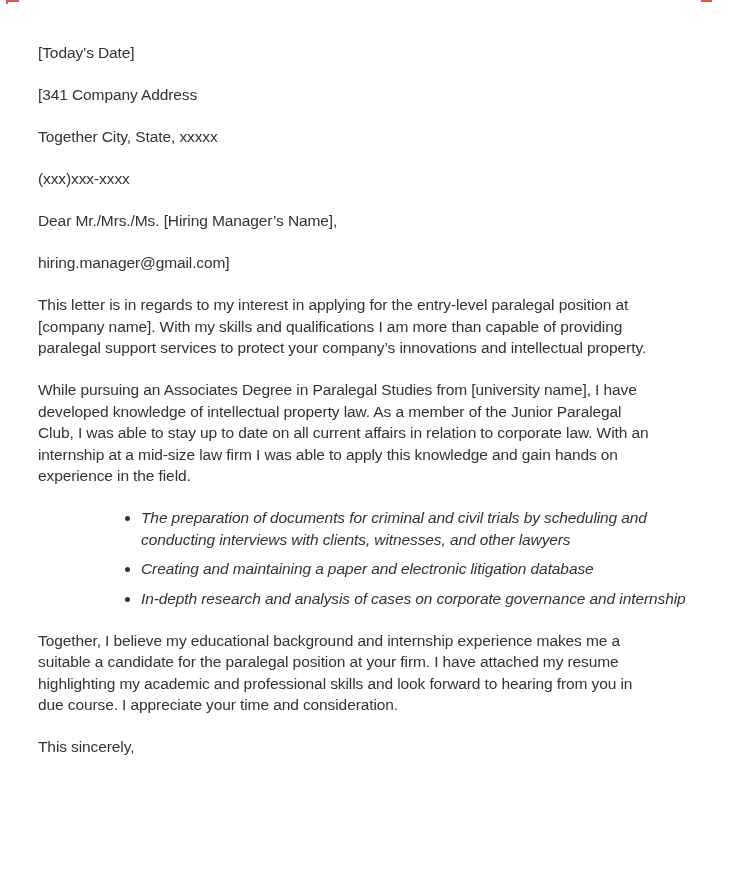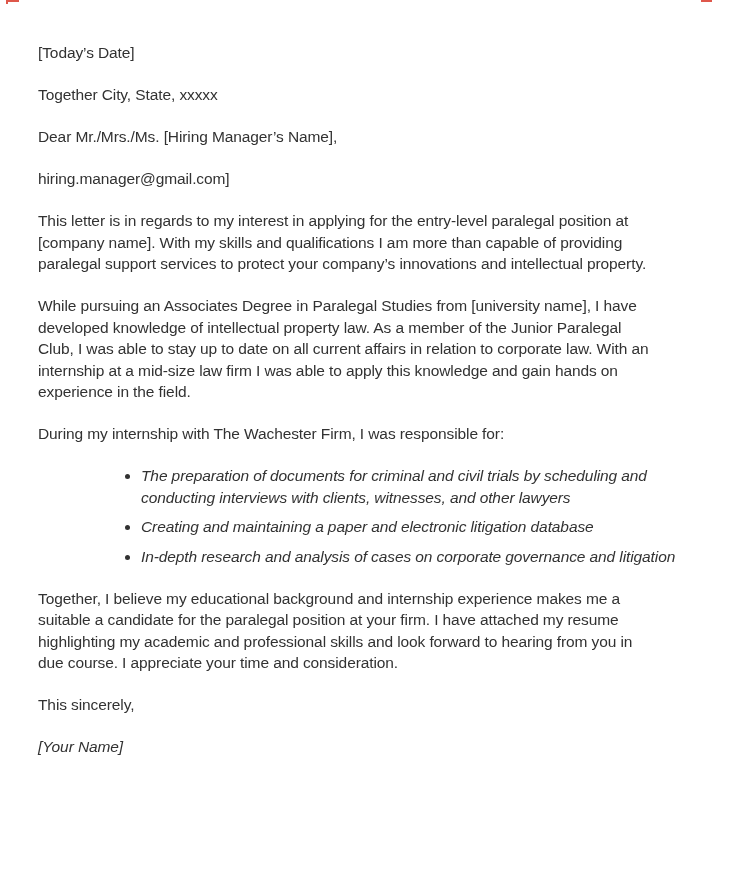--- a/index.html
+++ b/index.html
@@ -67,49 +67,49 @@
 </head>
 <body>
 
 <div class="artifact artifact-left"></div>
 <div class="artifact artifact-right"></div>
 
 <div class="page">
 
   <p>[Today’s Date]</p>
 
+  <p>[341 Company Address</p>
 
   <p>Together City, State, xxxxx</p>
 
+  <p>(xxx)xxx-xxxx</p>
 
   <p>Dear Mr./Mrs./Ms. [Hiring Manager’s Name],</p>
 
   <p>hiring.manager@gmail.com]</p>
 
   <p>This letter is in regards to my interest in applying for the entry-level paralegal position at
 [company name]. With my skills and qualifications I am more than capable of providing
 paralegal support services to protect your company’s innovations and intellectual property.</p>
 
   <p>While pursuing an Associates Degree in Paralegal Studies from [university name], I have
 developed knowledge of intellectual property law. As a member of the Junior Paralegal
 Club, I was able to stay up to date on all current affairs in relation to corporate law. With an
 internship at a mid-size law firm I was able to apply this knowledge and gain hands on
 experience in the field.</p>
 
-  <p>During my internship with The Wachester Firm, I was responsible for:</p>
 
   <ul class="responsibilities">
     <li>The preparation of documents for criminal and civil trials by scheduling and
 conducting interviews with clients, witnesses, and other lawyers</li>
     <li>Creating and maintaining a paper and electronic litigation database</li>
-    <li>In-depth research and analysis of cases on corporate governance and litigation</li>
+    <li>In-depth research and analysis of cases on corporate governance and internship</li>
   </ul>
 
   <p>Together, I believe my educational background and internship experience makes me a
 suitable a candidate for the paralegal position at your firm. I have attached my resume
 highlighting my academic and professional skills and look forward to hearing from you in
 due course. I appreciate your time and consideration.</p>
 
   <p>This sincerely,</p>
 
-  <p class="signature">[Your Name]</p>
 
 </div>
 
 </body></html>

